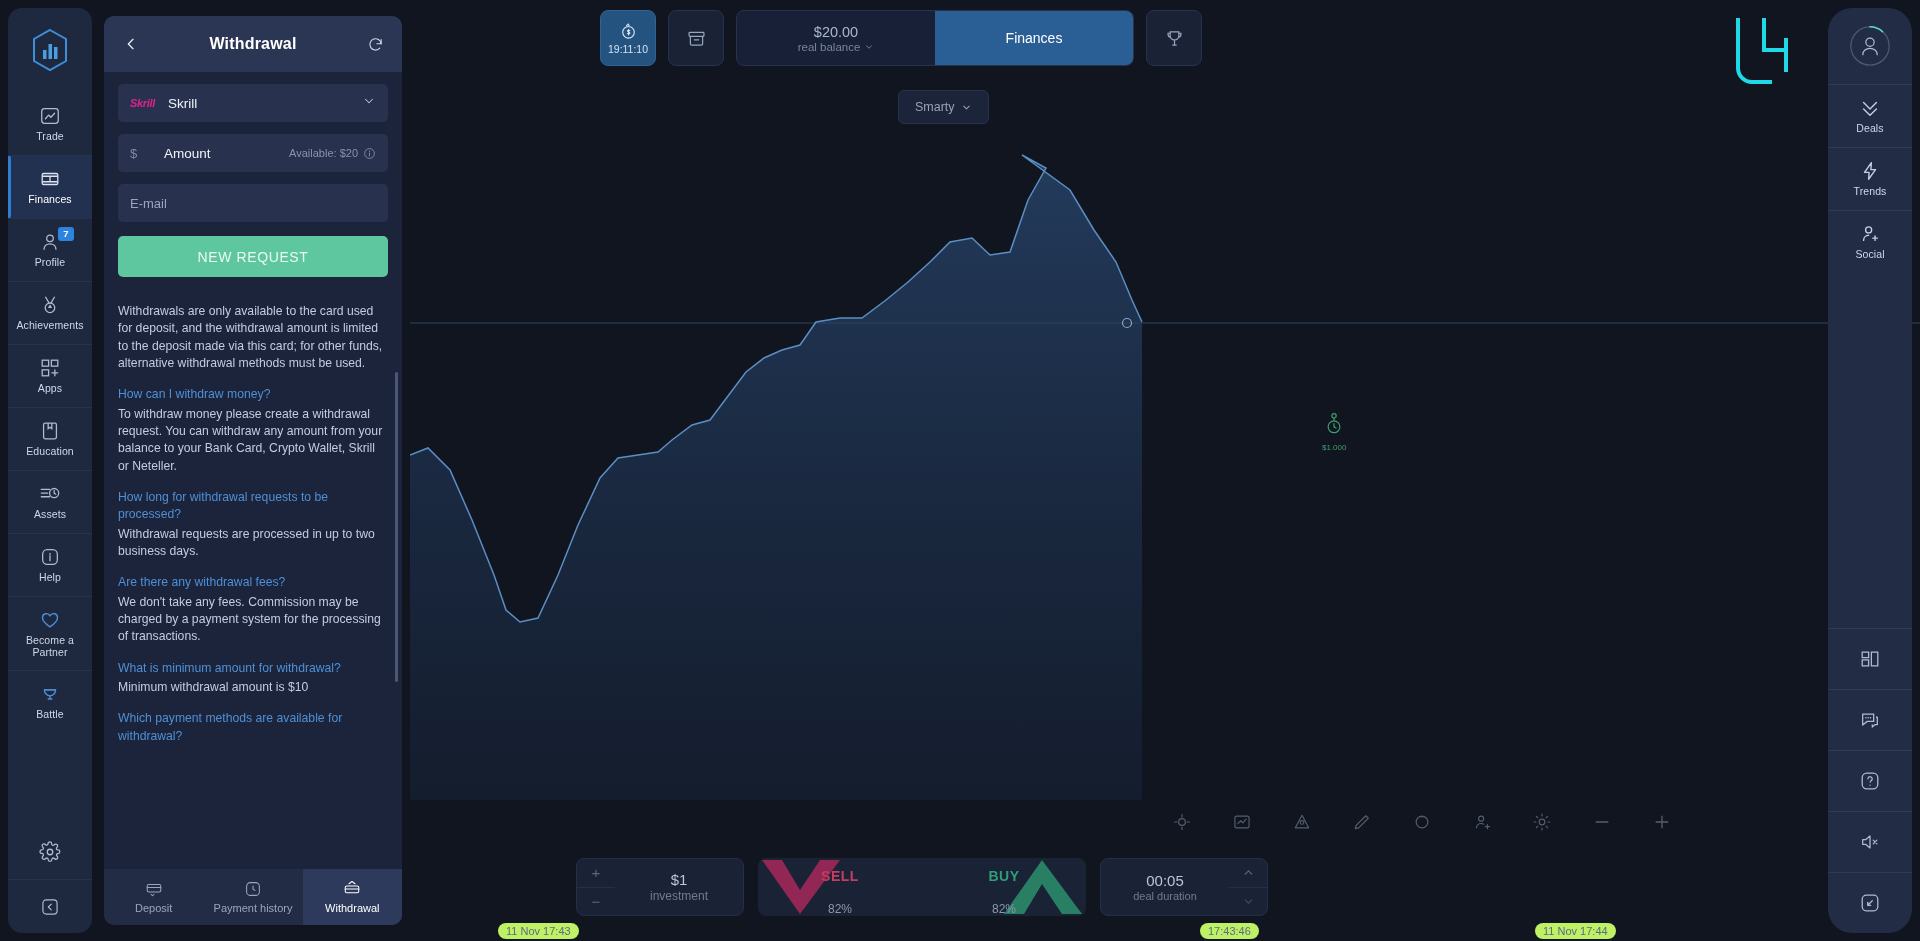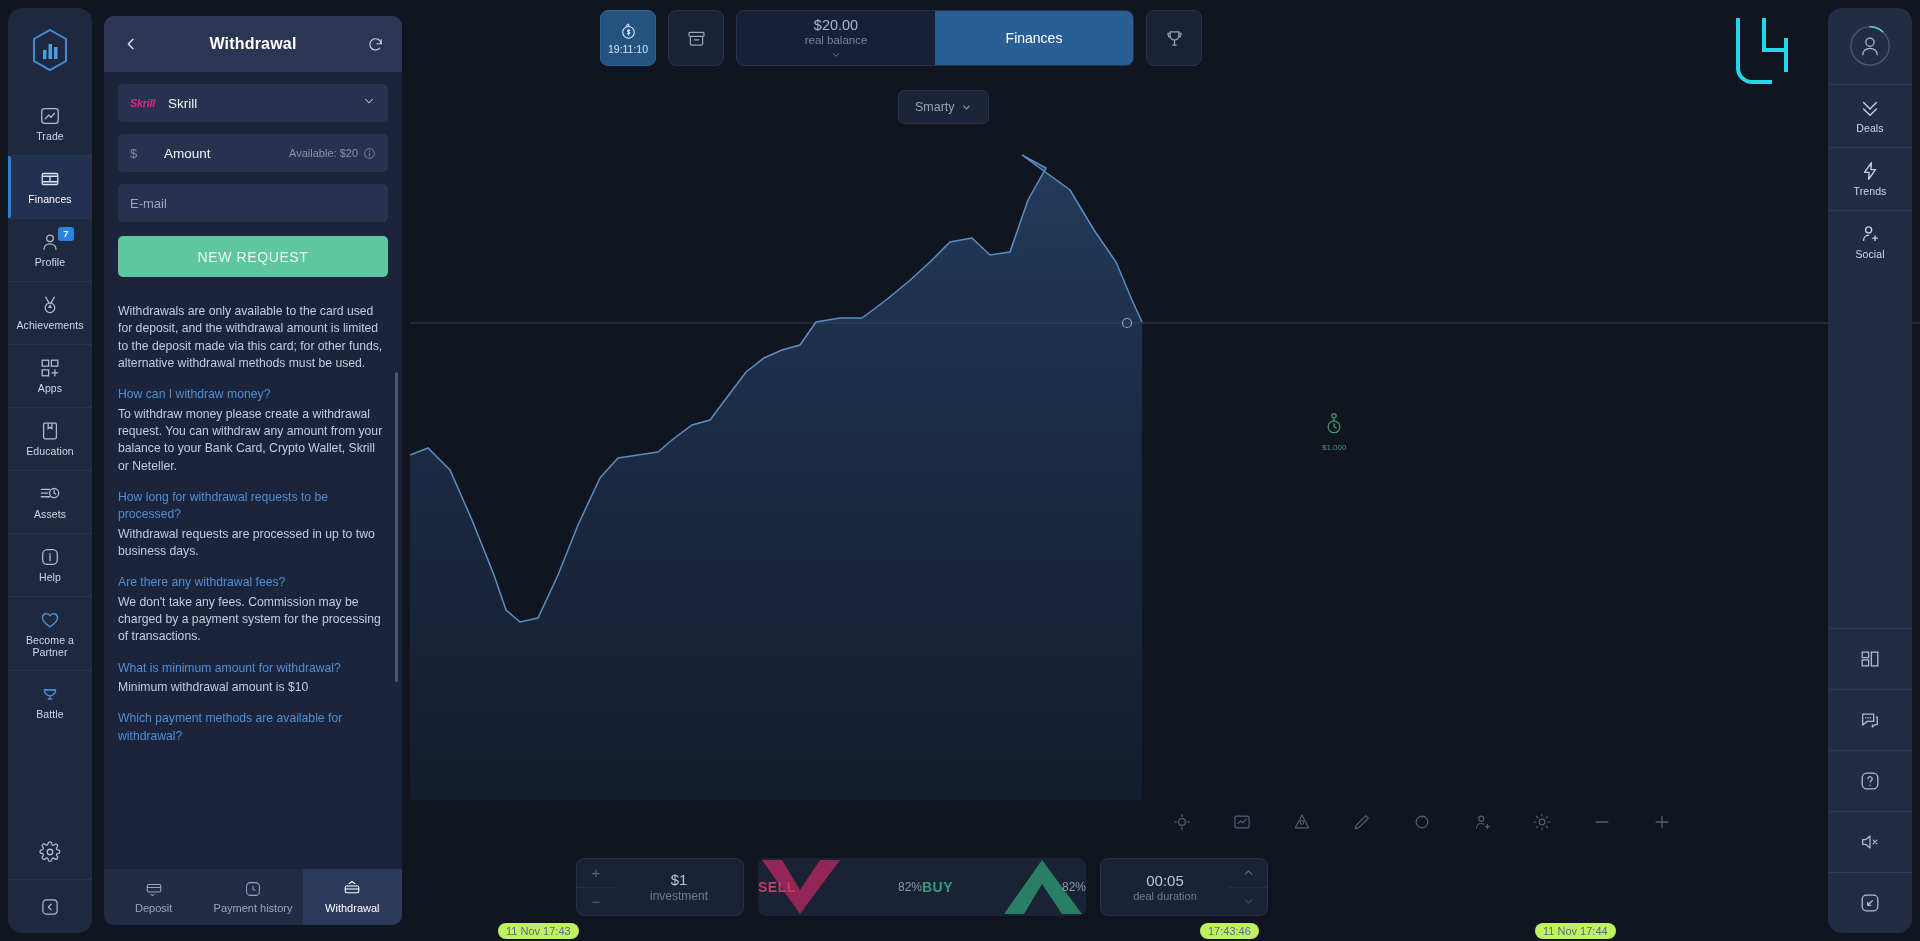--- a/index.html
+++ b/index.html
@@ -117,21 +117,21 @@
     gap: 2px; cursor: pointer;
   }
   .top-sq.timer { background: #24537f; border-color: #2e6494; }
   .timer-txt { font-size: 10.5px; color: #d3e2f5; }
   .balance-group { display: flex; height: 56px; border-radius: 8px; overflow: hidden; background: #182037; border: 1px solid #27324c; }
   .balance-cell {
     width: 198px; display: flex; flex-direction: column; align-items: center; justify-content: center;
     gap: 1px; cursor: pointer; text-align: center;
   }
   .balance-amount { font-size: 14.5px; color: #a9b7cd; }
-  .balance-sub { font-size: 11.5px; color: #77849d; display: flex; align-items: center; gap: 4px; flex-direction: column; }
+  .balance-sub { font-size: 11.5px; color: #77849d; display: flex; align-items: center; gap: 4px; }
   .finances-cell {
     width: 198px; background: #2a5f96; display: flex; align-items: center; justify-content: center;
     font-size: 14px; color: #fff; cursor: pointer;
   }
   .smarty {
     position: absolute; left: 898px; top: 90px;
     height: 34px; padding: 0 16px; border-radius: 6px;
     background: #1b2438; border: 1px solid #28324c;
     display: flex; align-items: center; gap: 6px;
     font-size: 12.5px; color: #97a3ba; cursor: pointer;
@@ -155,35 +155,35 @@
   
   .trade-panel { position: absolute; left: 576px; top: 858px; display: flex; align-items: center; gap: 14px; }
   .inv-box { display: flex; height: 58px; border-radius: 8px; overflow: hidden; background: #1a2235; border: 1px solid #262f48; }
   .inv-steppers { width: 38px; display: flex; flex-direction: column; }
   .inv-step { flex: 1; display: flex; align-items: center; justify-content: center; color: #5c6880; font-size: 15px; cursor: pointer; border-bottom: 1px solid #262f48; }
   .inv-step:last-child { border-bottom: none; }
   .inv-main { width: 128px; display: flex; flex-direction: column; align-items: center; justify-content: center; gap: 1px; cursor: pointer; }
   .inv-amt { font-size: 15px; color: #b9c5d8; }
   .inv-sub { font-size: 12px; color: #6f7c94; text-align: right; }
   .sellbuy { display: flex; height: 58px; width: 328px; border-radius: 8px; overflow: hidden; position: relative; background: #1a2235; }
-  .sb-half { flex: 1; display: flex; flex-direction: row; align-items: center; justify-content: space-between; gap: 12px; cursor: pointer; position: relative; z-index: 2; }
+  .sb-half { flex: 1; display: flex; flex-direction: column; align-items: center; justify-content: flex-end; gap: 18px; cursor: pointer; position: relative; z-index: 2; }
   .sb-title { font-size: 14px; font-weight: bold; letter-spacing: .5px; }
   .sb-pct { font-size: 12px; color: #8c97ae; }
   .sell .sb-title { color: #c43d63; }
   .buy .sb-title { color: #2f9e79; }
   .dur-box { display: flex; height: 58px; border-radius: 8px; overflow: hidden; background: #1a2235; border: 1px solid #262f48; }
   .dur-main { width: 128px; display: flex; flex-direction: column; align-items: center; justify-content: center; gap: 1px; cursor: pointer; }
   .dur-amt { font-size: 15px; color: #b9c5d8; }
   .dur-sub { font-size: 11px; color: #6f7c94; }
 
   
   .right-rail {
     position: absolute; right: 8px; top: 8px;
     width: 84px; height: 925px;
-    background: #222c45; border-radius: 14px;
+    background: #222c45; border-radius: 24px;
     display: flex; flex-direction: column; align-items: center;
   }
   .avatar-wrap { height: 76px; display: flex; align-items: center; justify-content: center; width: 100%; cursor: pointer; }
   .right-rail .nav-item { border-top: 1px solid #2b3category; border-top: 1px solid #2e3a57; }
   .right-bottom { margin-top: auto; width: 100%; }
   .rb-item { height: 61px; display: flex; align-items: center; justify-content: center; cursor: pointer; border-top: 1px solid #2e3a57; }
   .brand-logo { position: absolute; right: 116px; top: 14px; }
 </style>
 </head>
 <body>

